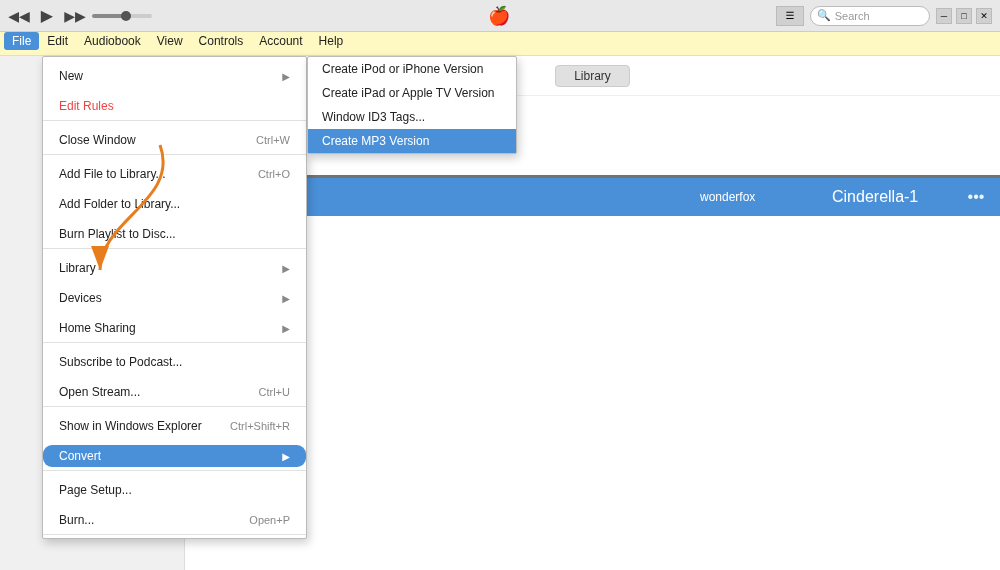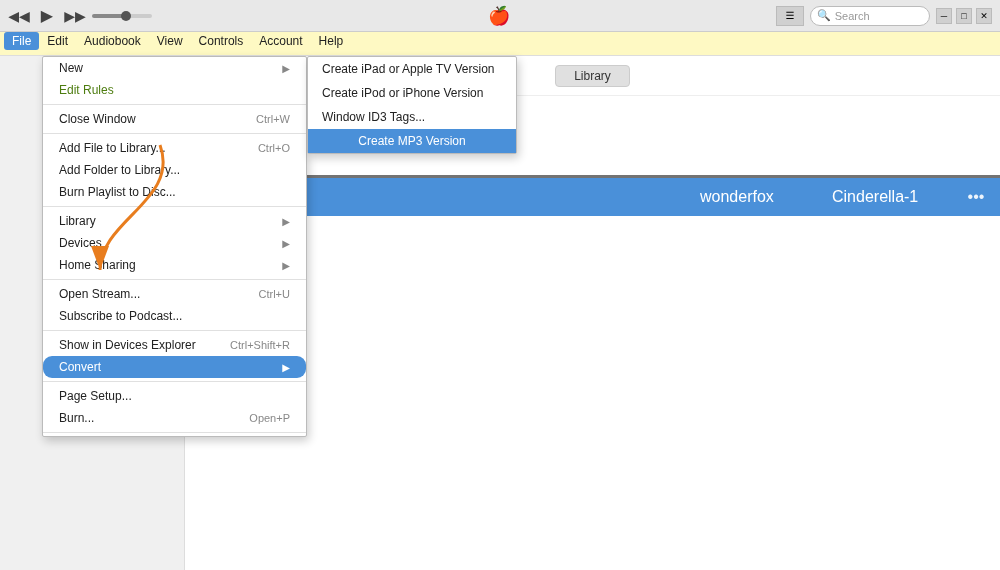--- a/index.html
+++ b/index.html
@@ -237,21 +237,21 @@
     .track-num {
       width: 24px;
       font-size: 12px;
       color: rgba(255,255,255,0.9);
     }
     .track-info {
       flex: 1;
     }
     .track-artist {
       width: 120px;
-      font-size: 16px;
+      font-size: 12px;
     }
     .track-album {
       width: 120px;
       font-size: 16px;
     }
     .track-more {
       width: 24px;
       font-size: 16px;
       color: rgba(255,255,255,0.9);
       cursor: pointer;
@@ -272,20 +272,21 @@
     }
     .menu-group-item {
       padding: 4px 16px;
       font-size: 12px;
       color: #222;
       cursor: pointer;
       display: flex;
       align-items: center;
       justify-content: space-between;
       white-space: nowrap;
+      margin-top: 8px;
     }
     .menu-group-item.highlighted {
       background: #4a90d9;
       color: white;
       border-radius: 9px;
     }
     .menu-separator {
       height: 1px;
       background: #e0e0e0;
       margin: 3px 0;
@@ -297,21 +298,21 @@
     }
     .menu-arrow {
       color: #888;
       font-size: 10px;
     }
     .menu-group-item:hover .menu-arrow,
     .menu-group-item.highlighted .menu-arrow {
       color: white;
     }
     .menu-item-disabled {
-      color: #4d7c0f;
+      color: #ef4444;
       cursor: default;
     }
 
     
     .convert-submenu {
       position: absolute;
       top: 56px;
       left: 307px;
       width: 210px;
       background: white;
@@ -322,21 +323,20 @@
     }
     .convert-menu-item {
       padding: 5px 14px;
       font-size: 12px;
       color: #222;
       cursor: pointer;
     }
     .convert-menu-item.highlighted {
       background: #4a90d9;
       color: white;
-      text-align: center;
     }
 
     
     .arrow-annotation {
       position: absolute;
       z-index: 300;
       pointer-events: none;
     }
   </style>
 </head>
@@ -446,49 +446,49 @@
   <div class="menu-group-item">
     <span>Devices</span>
     <span class="menu-arrow">▶</span>
   </div>
   <div class="menu-group-item">
     <span>Home Sharing</span>
     <span class="menu-arrow">▶</span>
   </div>
   <div class="menu-separator"></div>
   <div class="menu-group-item">
+    <span>Subscribe to Podcast...</span>
+  </div>
+  <div class="menu-group-item">
     <span>Open Stream...</span>
     <span class="menu-shortcut">Ctrl+U</span>
   </div>
-  <div class="menu-group-item">
-    <span>Subscribe to Podcast...</span>
-  </div>
-  <div class="menu-separator"></div>
-  <div class="menu-group-item">
-    <span>Show in Devices Explorer</span>
+  <div class="menu-separator"></div>
+  <div class="menu-group-item">
+    <span>Show in Windows Explorer</span>
     <span class="menu-shortcut">Ctrl+Shift+R</span>
   </div>
   <div class="menu-group-item highlighted">
     <span>Convert</span>
     <span class="menu-arrow" style="color:white;">▶</span>
   </div>
   <div class="menu-separator"></div>
   <div class="menu-group-item">
     <span>Page Setup...</span>
   </div>
   <div class="menu-group-item">
     <span>Burn...</span>
     <span class="menu-shortcut">Open+P</span>
   </div>
   <div class="menu-separator"></div>
 </div>
 
 <div class="convert-submenu">
+  <div class="convert-menu-item">Create iPod or iPhone Version</div>
   <div class="convert-menu-item">Create iPad or Apple TV Version</div>
-  <div class="convert-menu-item">Create iPod or iPhone Version</div>
   <div class="convert-menu-item">Window ID3 Tags...</div>
   <div class="convert-menu-item highlighted">Create MP3 Version</div>
 </div>
 
 <svg class="arrow-annotation" style="position:absolute; top:140px; left:40px; width:220px; height:160px; pointer-events:none; z-index:300;">
   <defs>
     <marker id="arrowhead" markerWidth="8" markerHeight="6" refX="8" refY="3" orient="auto">
       <polygon points="0 0, 8 3, 0 6" fill="#e87d1e"></polygon>
     </marker>
   </defs>

